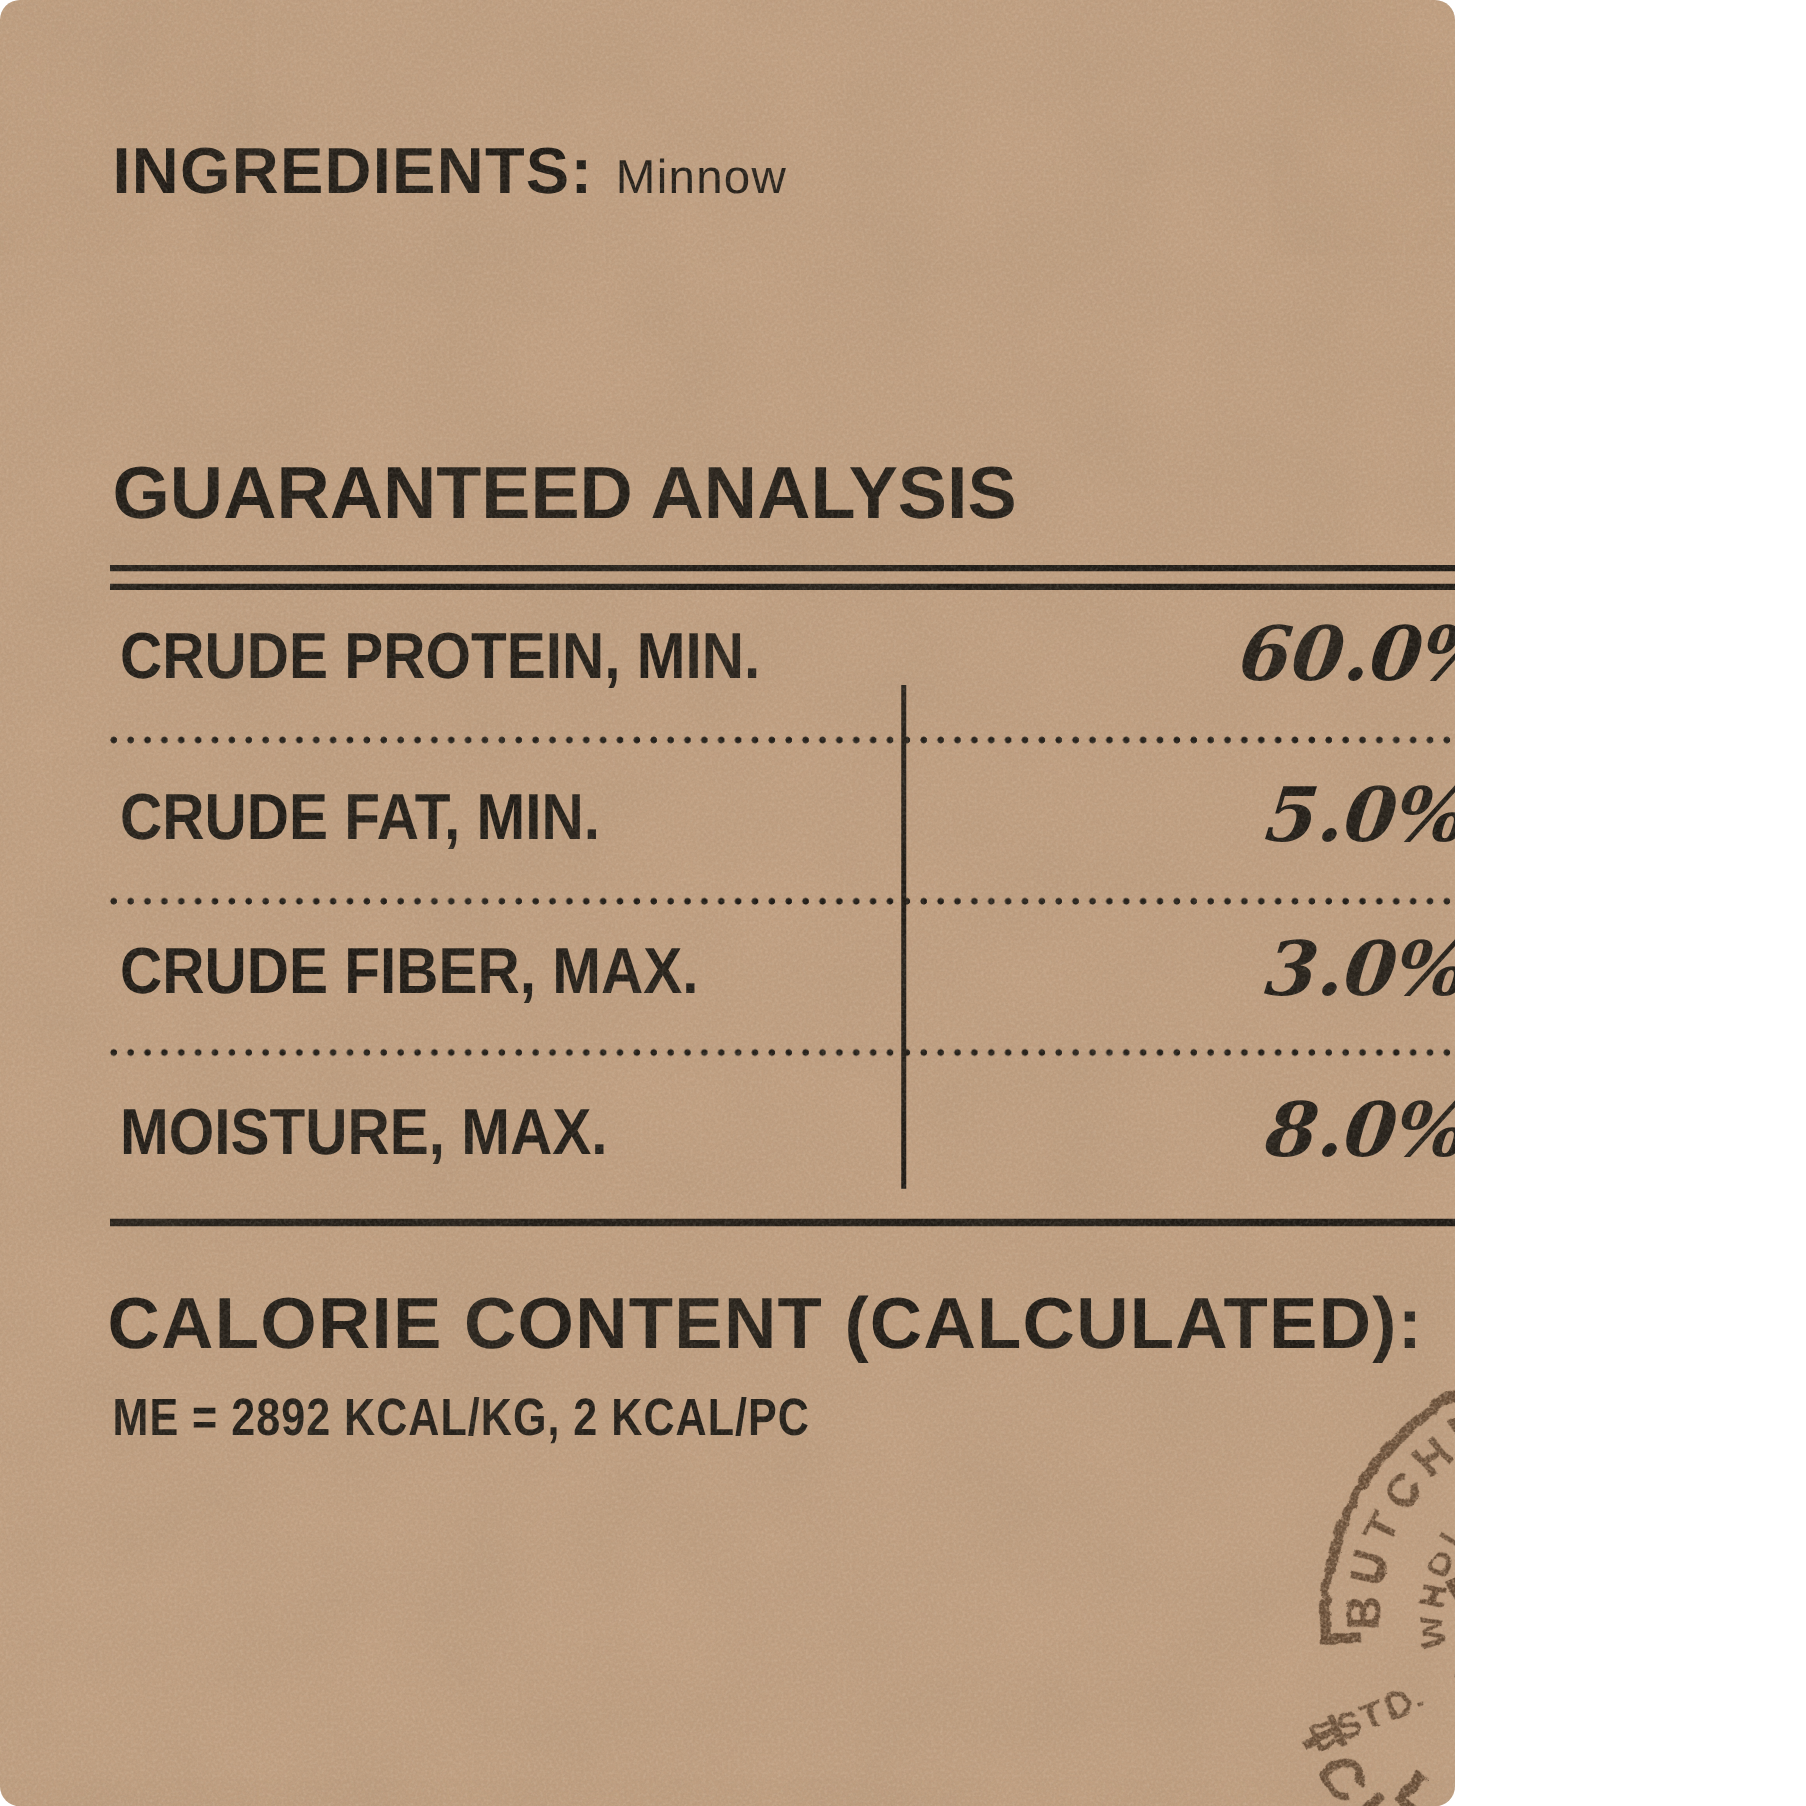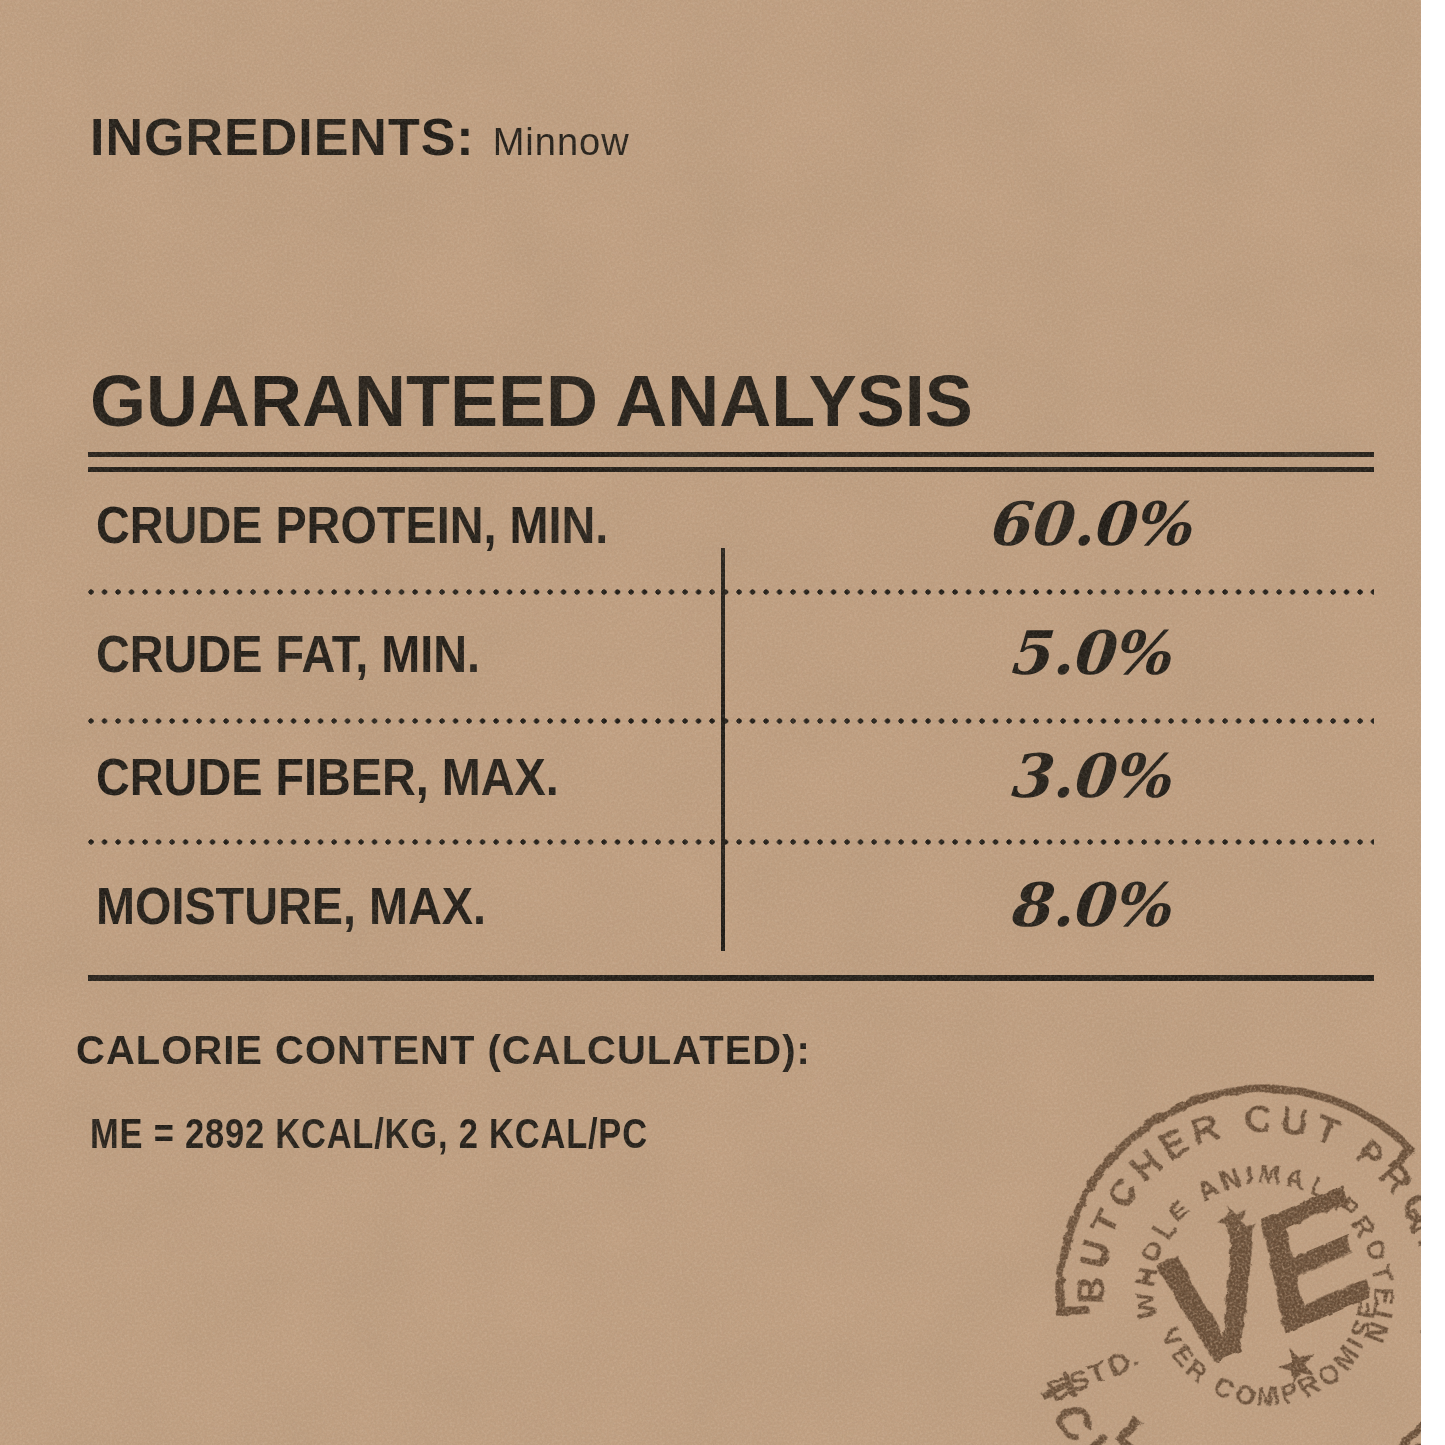--- a/index.html
+++ b/index.html
@@ -2,30 +2,30 @@
 <html style="--paper: #c2a183; --ink: #1e1a15; --stamp_ink: #6d5b48;"><head>
 <meta charset="utf-8">
 <style>
   :root{
     --paper:#c2a183; --ink:#1e1a15; --stamp_ink:#6d5b48;
   }
   *{box-sizing:border-box; margin:0; padding:0;}
   html,body{width:1445px;height:1445px;}
   body{font-family:"Liberation Sans",sans-serif;}
   .page{
-    position:relative; width:1421px; height:1445px;
-    background:var(--paper); overflow:hidden; color:var(--ink);
+    position:relative; width:1164px; height:1445px;
+    background:var(--paper); overflow:hidden; color:var(--ink);border-radius:16px;
   }
   .abs{position:absolute;}
   
   .ingredients{left:90px; top:111px; display:flex; align-items:baseline; gap:18px;}
   .ing-head{font-weight:700; font-size:52px; letter-spacing:1px; line-height:1;}
   .ing-val{font-weight:400; font-size:38px; letter-spacing:1px; line-height:1;}
   
-  .ga-title{left:90px; top:365px; font-weight:700; font-size:72px; letter-spacing:0px; line-height:1; white-space:nowrap;}
+  .ga-title{left:90px; top:365px; font-weight:700; font-size:59px; letter-spacing:0px; line-height:1; white-space:nowrap;}
   .rule{left:88px; width:1286px; background:var(--ink);}
   .rule.r1{top:452px; height:5px;}
   .rule.r2{top:467px; height:5px;}
   .rule.rbottom{top:975px; height:6px;}
   .vdivider{left:721px; top:548px; width:4px; height:403px; background:var(--ink);}
   .dotline{
     left:88px; width:1286px; height:6px;
     background-image:radial-gradient(circle at 3px 3px, var(--ink) 2.4px, rgba(0,0,0,0) 2.9px);
     background-size:13.5px 6px; background-repeat:repeat-x;
   }
@@ -35,21 +35,21 @@
     transform:scaleX(0.9); transform-origin:0 0;
   }
   .rl1{top:499px;} .rl2{top:628px;} .rl3{top:751px;} .rl4{top:880px;}
   .row-value{
     left:723px; width:651px; padding-left:90px; text-align:center; line-height:1;
     font-family:"DejaVu Serif",serif; font-style:italic; font-weight:700; font-size:60px;
   }
   .row-value span{display:inline-block; transform:skewX(-6deg);}
   .rv1{top:494px;} .rv2{top:623px;} .rv3{top:746px;} .rv4{top:875px;}
   
-  .cal-title{left:76px; top:1030px; font-weight:700; font-size:40px; letter-spacing:1px; line-height:1; white-space:nowrap;}
+  .cal-title{left:86px; top:1030px; font-weight:700; font-size:58px; letter-spacing:1px; line-height:1; white-space:nowrap;}
   .cal-detail{
     left:90px; top:1113px; font-weight:700; font-size:42px; letter-spacing:1px; line-height:1;
     white-space:nowrap; transform:scaleX(0.82); transform-origin:0 0;
   }
   
   .stamp-wrap{left:873px; top:903px; width:780px; height:780px; color:var(--stamp_ink);
     mix-blend-mode:multiply; opacity:0.88;}
   .stamp-wrap svg{overflow:visible;}
   .stamp-wrap text{font-family:"Liberation Sans",sans-serif; font-weight:700; fill:currentColor;}
   .t-outer-top{font-size:38px; letter-spacing:6px;}

